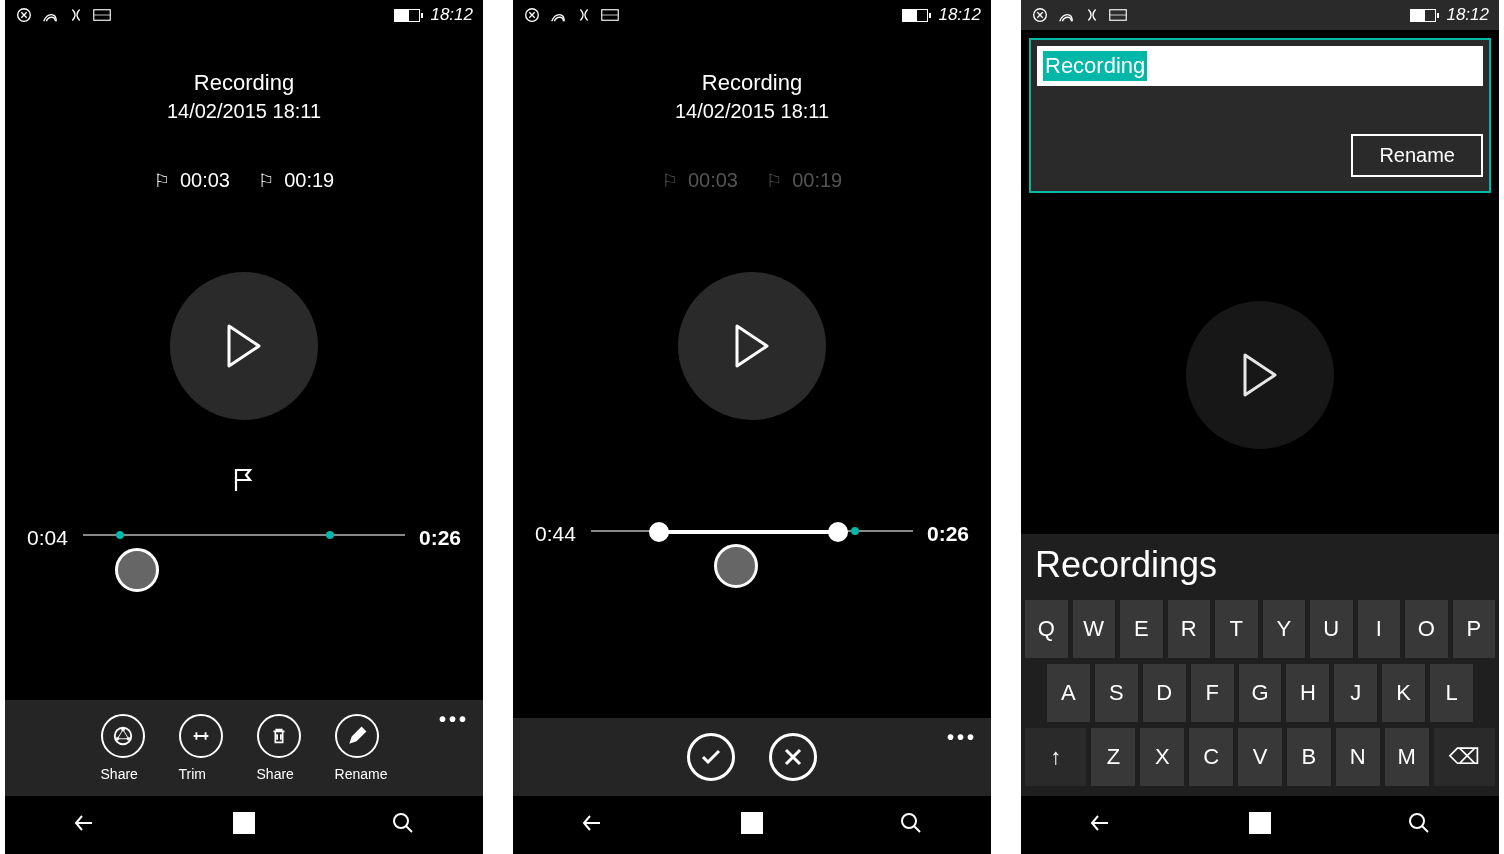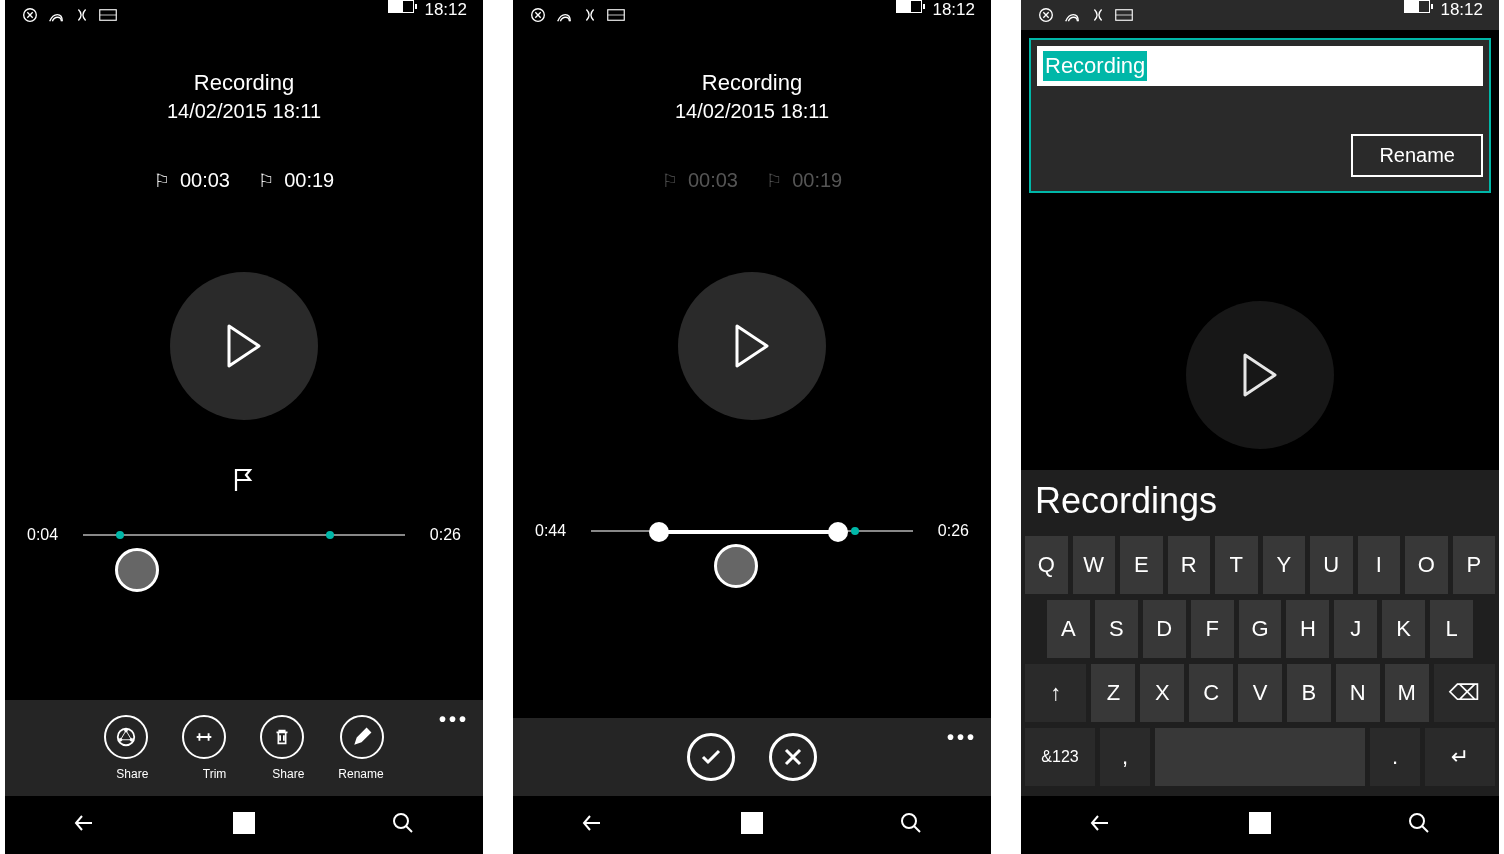--- a/index.html
+++ b/index.html
@@ -1,20 +1,20 @@
 <!DOCTYPE html>
 <html><head>
 <meta charset="utf-8">
 <style>
   * { box-sizing: border-box; margin: 0; padding: 0; font-family: "Segoe UI", Arial, sans-serif; }
   body { background: #fff; width: 1504px; height: 854px; display: flex; gap: 30px; padding: 0 5px; }
   .phone { width: 480px; height: 854px; background: #000; position: relative; display: flex; flex-direction: column; overflow: hidden; }
 
   
-  .status { height: 30px; display: flex; padding: 0 16px; color: #fff; font-size: 17px; }
+  .status { height: 30px; display: flex; align-items: center; padding: 0 10px; color: #fff; font-size: 17px; font-style: italic; }
   .status .sicons { display: flex; gap: 8px; align-items: center; }
   .status .spacer { flex: 1; }
   .status .sicon { width: 18px; height: 18px; display: flex; align-items: center; justify-content: center; }
   .battery { width: 26px; height: 13px; border: 1.5px solid #fff; position: relative; }
   .battery::after { content: ""; position: absolute; right: -4px; top: 3px; width: 2px; height: 5px; background: #fff; }
   .battery .fill { background: #fff; height: 100%; width: 55%; }
 
   .header { text-align: center; padding-top: 40px; color: #fff; }
   .title { font-size: 22px; font-weight: 300; }
   .date  { font-size: 20px; font-weight: 300; margin-top: 4px; }
@@ -24,32 +24,32 @@
   .flagitem { display: flex; align-items: center; gap: 10px; }
   .flagicon { font-size: 18px; }
 
   .play { width: 148px; height: 148px; border-radius: 50%; background: #2a2a2a; margin: 80px auto 0; display: flex; align-items: center; justify-content: center; }
   .play svg { width: 40px; height: 44px; }
 
   .addflag { text-align: center; margin-top: 46px; color: #fff; }
   .addflag svg { width: 28px; height: 28px; }
 
   .timelinewrap { display: flex; align-items: flex-start; padding: 0 22px; margin-top: 28px; color: #fff; }
-  .tcur, .ttot { font-size: 16px; font-weight: 300; width: 48px; }
-  .ttot { text-align: right; }
+  .tcur, .ttot { font-size: 21px; font-weight: 300; width: 48px; }
+  .ttot { text-align: right; font-weight: bold; }
   .track { flex: 1; position: relative; height: 52px; margin: 0 0px; }
   .line { position: absolute; top: 8px; left: 8px; right: 8px; height: 2px; background: #888; }
   .dot  { position: absolute; top: 5px; width: 8px; height: 8px; border-radius: 50%; background: #00b7a8; }
   .handle { position: absolute; top: 22px; width: 44px; height: 44px; border-radius: 50%; background: #666; border: 3px solid #fff; transform: translateX(-50%); }
   .trimhandle { position: absolute; top: 0px; width: 20px; height: 20px; border-radius: 50%; background: #fff; transform: translateX(-50%); }
   .trimline { position: absolute; top: 8px; height: 4px; background: #fff; }
 
   .appbar { position: absolute; bottom: 58px; left: 0; right: 0; height: 96px; background: #252525; display: flex; align-items: center; justify-content: center; gap: 34px; }
   .appbar .dots { position: absolute; right: 14px; top: 8px; color: #fff; letter-spacing: 3px; font-weight: bold; font-size: 20px; }
-  .appbtn { display: flex; flex-direction: column; align-items: flex-end; gap: 8px; color: #fff; font-size: 12px; }
+  .appbtn { display: flex; flex-direction: column; align-items: flex-start; gap: 8px; color: #fff; font-size: 14px; }
   .circ { width: 44px; height: 44px; border-radius: 50%; border: 2.5px solid #fff; display: flex; align-items: center; justify-content: center; }
   .circ svg { width: 22px; height: 22px; stroke: #fff; fill: none; }
 
   .appbar2 { position: absolute; bottom: 58px; left: 0; right: 0; height: 78px; background: #252525; display: flex; align-items: center; justify-content: center; gap: 34px; }
   .appbar2 .dots { position: absolute; right: 14px; top: 8px; color: #fff; letter-spacing: 3px; font-weight: bold; font-size: 20px; }
   .circ2 { width: 48px; height: 48px; border-radius: 50%; border: 3px solid #fff; display: flex; align-items: center; justify-content: center; color:#fff; }
   .circ2 svg { width: 24px; height: 24px; stroke:#fff; fill:none; stroke-width:3; }
 
   .navbar { position: absolute; bottom: 0; left: 0; right: 0; height: 58px; background: #000; display: flex; align-items: center; justify-content: space-around; color: #fff; }
   .navbar svg { width: 26px; height: 26px; stroke: #fff; fill: none; stroke-width: 2; }
@@ -386,27 +386,20 @@
           <div class="key">H</div>
           <div class="key">J</div>
           <div class="key">K</div>
           <div class="key">L</div>
         </div>
       <div class="krow r3">
         <div class="key fn">↑</div>
         <div id="kbrow3" style="display:contents"><div class="key">Z</div><div class="key">X</div><div class="key">C</div><div class="key">V</div><div class="key">B</div><div class="key">N</div><div class="key">M</div></div>
         <div class="key fn">⌫</div>
       </div>
-      <div class="krow">
-        <div class="key fn wider kcursor" style="font-size:16px">&amp;123</div>
-        <div class="key fn">,</div>
-        <div class="key space"></div>
-        <div class="key fn">.</div>
-        <div class="key fn wider">↵</div>
-      </div>
     </div>
   </div>
 
   <div class="navbar">
     <div><svg viewBox="0 0 26 26">
           <path d="M20 13H4M10 6l-6 7 6 7"></path>
         </svg></div>
     <div><svg viewBox="0 0 26 26">
           <rect x="3" y="3" width="8" height="8" fill="#fff"></rect>
           <rect x="13" y="3" width="10" height="8" fill="#fff"></rect>

